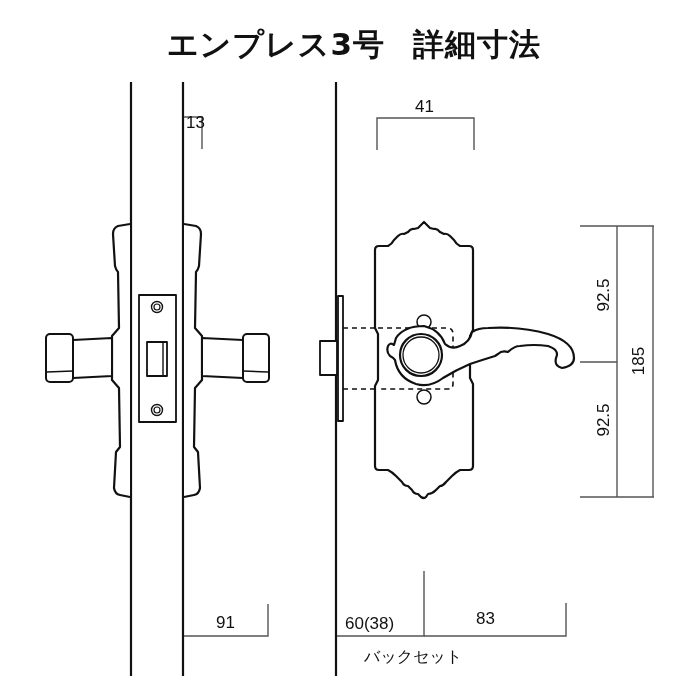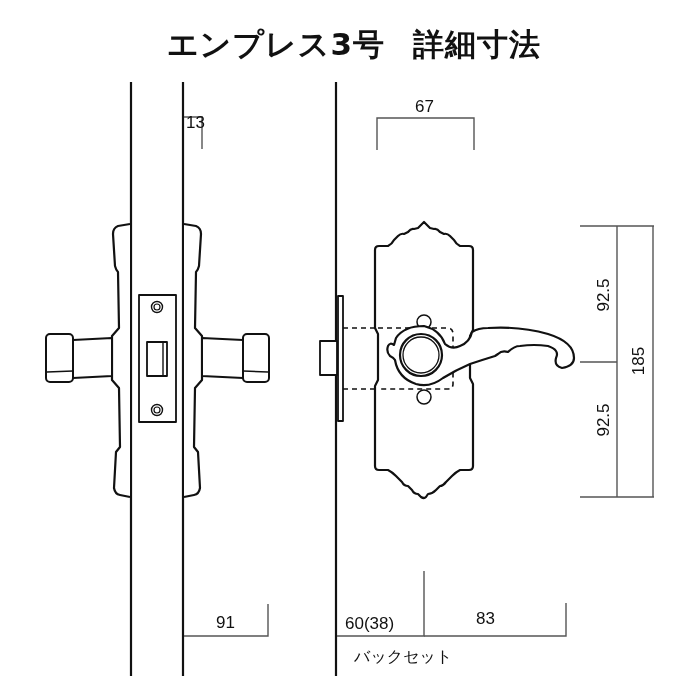--- a/index.html
+++ b/index.html
@@ -107,20 +107,20 @@
   </g>
 
   <g fill="none" stroke="#555" stroke-width="1.4">
     <polyline points="184,636 268,636 268,604"></polyline>
     <polyline points="337,636 424,636 424,571"></polyline>
     <polyline points="424,636 566,636 566,603"></polyline>
   </g>
 </svg>
 
 <div class="dim" style="left:186px; top:92px;margin-top:21px;">13</div>
-<div class="dim" style="left:415px; top:97px;">67</div>
+<div class="dim" style="left:415px; top:97px;">41</div>
 <div class="dim rot" style="left:584px; top:285px; width:40px; text-align:center;">92.5</div>
 <div class="dim rot" style="left:584px; top:410px; width:40px; text-align:center;">92.5</div>
 <div class="dim rot" style="left:619px; top:351px; width:40px; text-align:center;">185</div>
 <div class="dim" style="left:216px; top:613px;">91</div>
 <div class="dim" style="left:345px; top:614px;">60(38)</div>
 <div class="dim" style="left:476px; top:609px;">83</div>
-<div class="dim small" style="left:354px; top:647px;">バックセット</div>
+<div class="dim small" style="left:364px; top:647px;">バックセット</div>
 
 </body></html>

